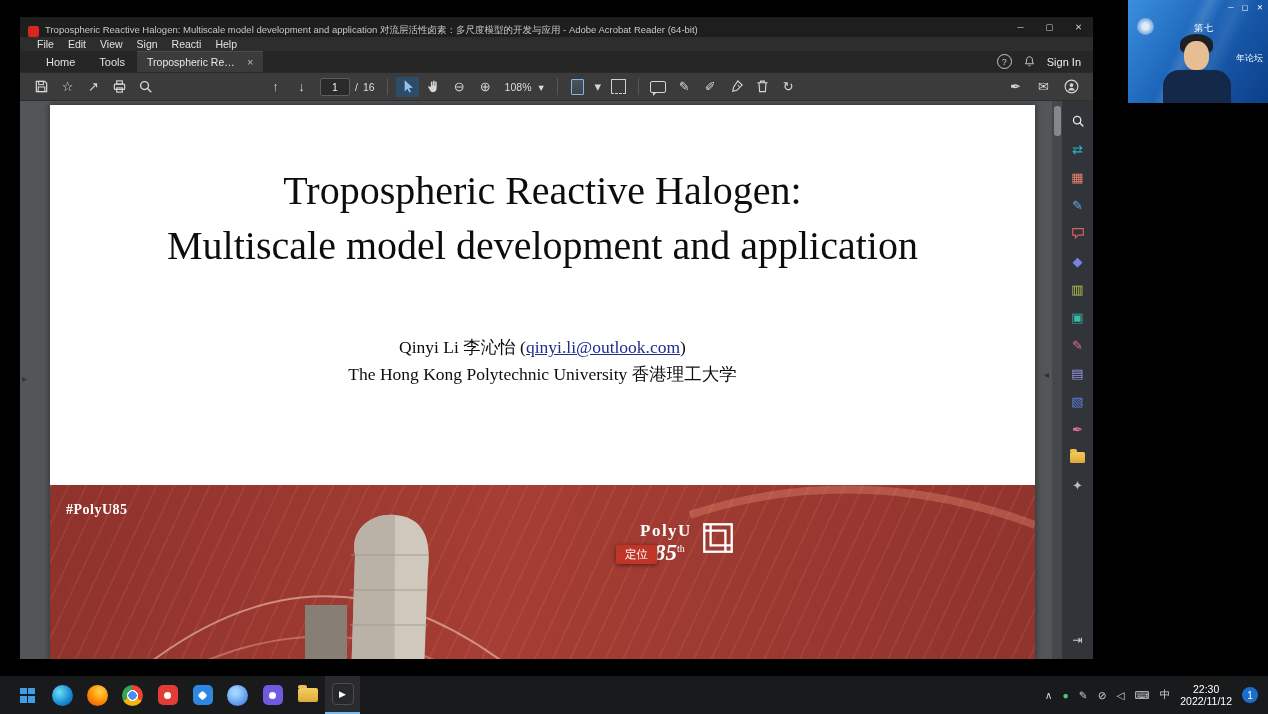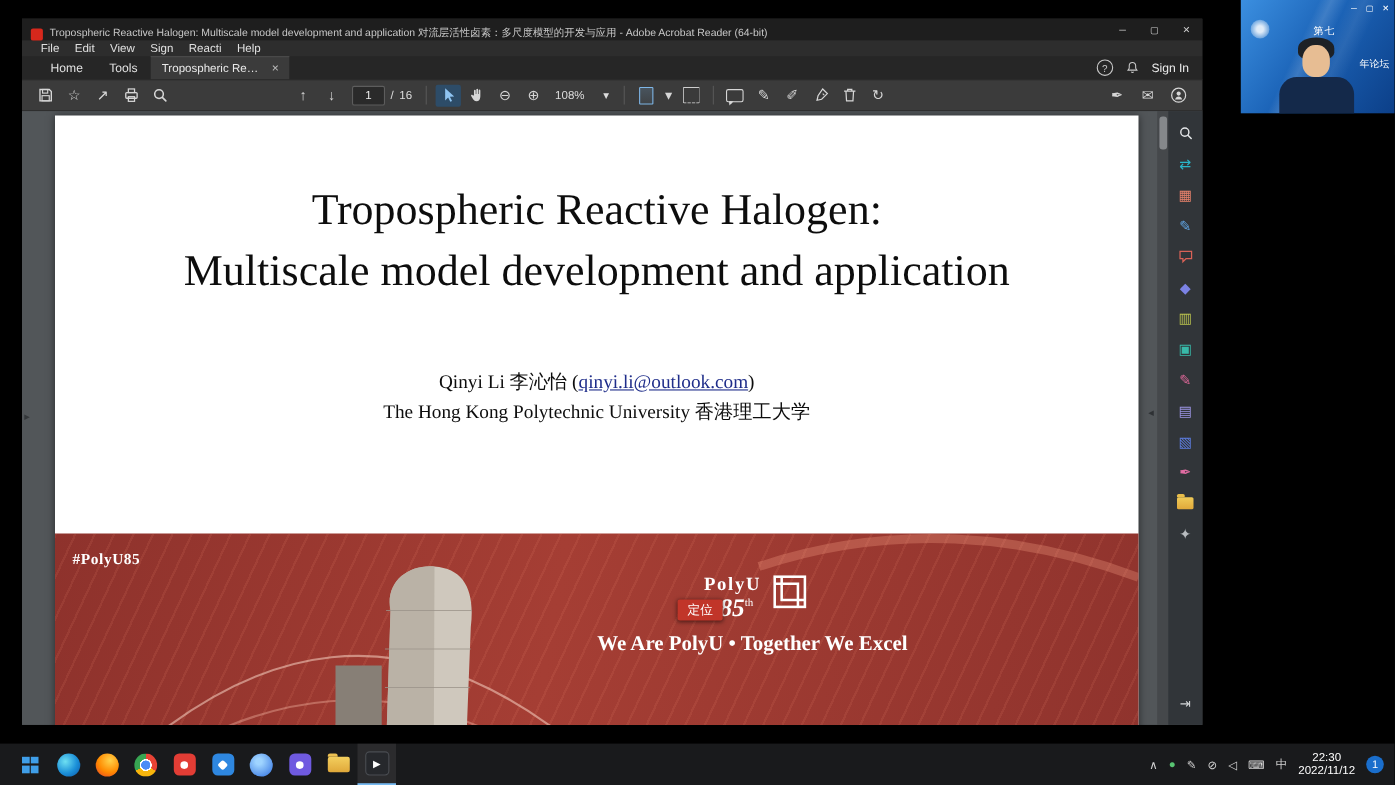--- a/index.html
+++ b/index.html
@@ -35,21 +35,21 @@
            display:flex;align-items:center;padding:0 10px;gap:3px;color:#d6d6d6;flex:0 0 auto;}
   .tb{width:23px;height:20px;display:flex;align-items:center;justify-content:center;font-size:13px;border-radius:2px;}
   .tb svg{width:15px;height:15px;}
   .tb.active{background:#2d4c68;color:#8fc4f2;}
   .sep{width:1px;height:17px;background:#585858;margin:0 5px;}
   .center-group{display:flex;align-items:center;margin-left:104px;gap:3px;}
   .right-group{margin-left:auto;display:flex;align-items:center;gap:5px;}
   .page-box{display:flex;align-items:center;gap:5px;font-size:10.5px;color:#ddd;margin:0 4px;}
   .page-input{width:24px;height:14px;background:#2a2a2a;border:1px solid #5d5d5d;color:#eee;text-align:center;
               font-size:10.5px;border-radius:2px;font-family:"Liberation Sans",sans-serif;}
-  .zoom-ctl{display:flex;align-items:center;gap:17px;font-size:10.5px;padding:0 5px;color:#ddd;}
+  .zoom-ctl{display:flex;align-items:center;gap:7px;font-size:10.5px;padding:0 5px;color:#ddd;}
   .pv-icon{width:11px;height:14px;border:1px solid #cfcfcf;border-radius:1px;}
   .pv-icon.blue{border-color:#7fb7e8;background:linear-gradient(#7fb7e833,#7fb7e811);}
   .pv2{width:13px;height:13px;border:1px solid #cfcfcf;border-radius:1px;border-bottom-style:dashed;}
   .bubble{width:14px;height:10px;border:1.3px solid currentColor;border-radius:2px;position:relative;}
   .bubble::after{content:"";position:absolute;left:2px;bottom:-4px;width:0;height:0;
                  border:2.5px solid transparent;border-top-color:currentColor;border-left-color:currentColor;}
 
   .doc-area{flex:1;display:flex;background:#525659;overflow:hidden;position:relative;}
   .left-strip{width:14px;position:relative;flex:0 0 auto;}
   .left-strip .arrow{position:absolute;top:272px;left:2px;color:#34373a;font-size:10px;}
@@ -344,21 +344,20 @@
               <div class="logo-polyu">PolyU</div>
               <div class="logo-85row">
                 <span class="logo-85">85</span>
                 <span class="logo-th">th</span>
               </div>
             </div>
             <svg class="emblem" viewBox="0 0 36 36">
                 <use href="#i-knot"></use>
               </svg>
             <span class="locate-badge">定位</span>
-            <div class="slogan">We Are PolyU • Together We Excel</div>
           </div>
         </div>
         <span class="float-arrow">◂</span>
       </div>
 
       <div class="scrollbar">
         <div class="thumb"></div>
       </div>
 
       <div class="rail">

